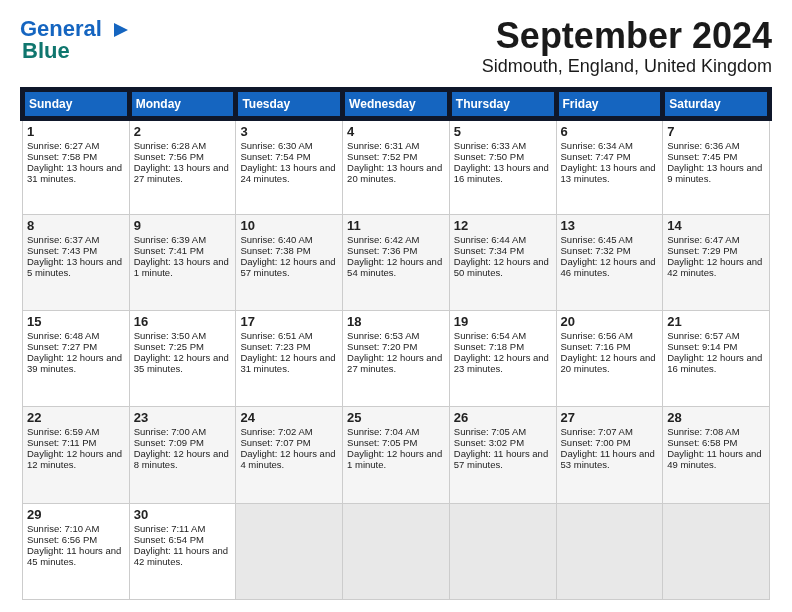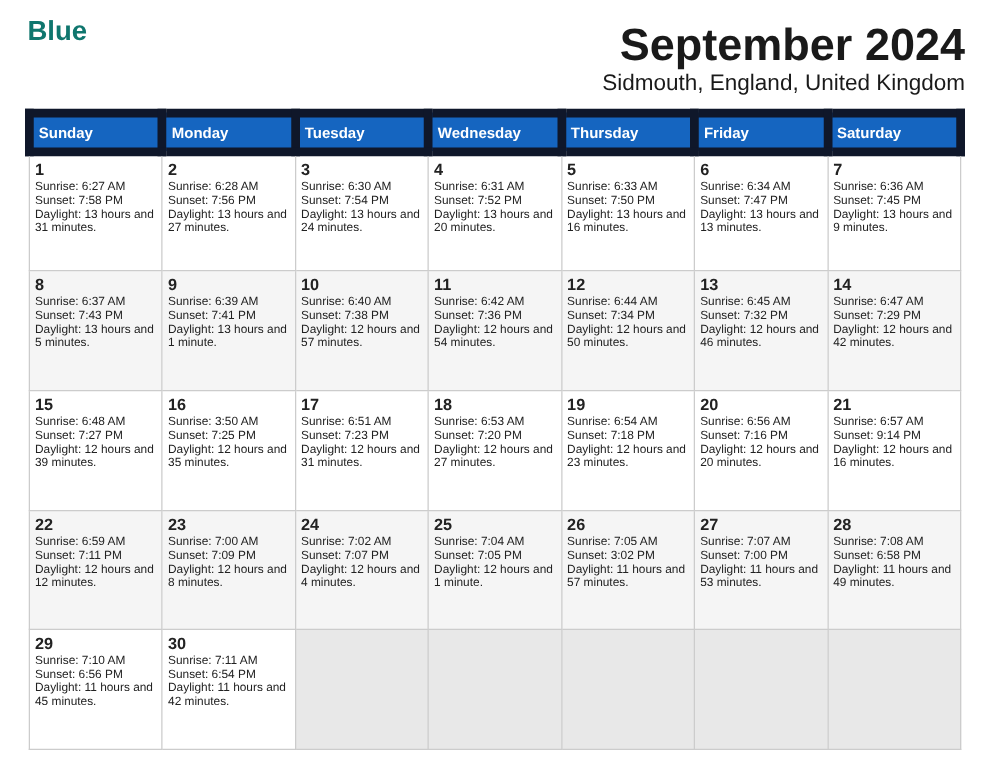--- a/index.html
+++ b/index.html
@@ -53,21 +53,21 @@
       border-collapse: collapse;
       width: 100%;
       table-layout: fixed;
     }
     .calendar thead tr th {
       background: #1565C0;
       color: #fff;
       font-size: 12px;
       font-weight: bold;
       padding: 5px 4px;
-      border: 7px solid #0f172a;
+      border: 5px solid #0f172a;
       text-align: left;
     }
     .calendar tbody tr td {
       border: 1px solid #ccc;
       vertical-align: top;
       padding: 3px 4px;
       font-size: 9.5px;
       color: #222;
       height: 88px;
     }
@@ -86,20 +86,28 @@
     .cell-empty {
       background: #e8e8e8 !important;
     }
   </style>
 </head>
 <body>
 
 <div class="page">
   <div class="header">
     <div class="logo">
+      <div class="logo-wrapper">
+        <span style="font-size:22px;font-weight:bold;color:#1a1a1a;">
+          <span style="color:#1565C0;">General</span>
+          <svg width="22" height="22" viewBox="0 0 22 22" style="vertical-align:middle;display:inline-block;">
+            <polygon points="6,4 20,11 6,18" fill="#1565C0"></polygon>
+          </svg>
+        </span>
+      </div>
       <div style="font-size:22px;font-weight:bold;color:#0f766e;margin-top:-4px;margin-left:2px;">Blue</div>
     </div>
     <div class="title-block">
       <h1>September 2024</h1>
       <h2>Sidmouth, England, United Kingdom</h2>
     </div>
   </div>
 
   <table class="calendar">
     <thead>

